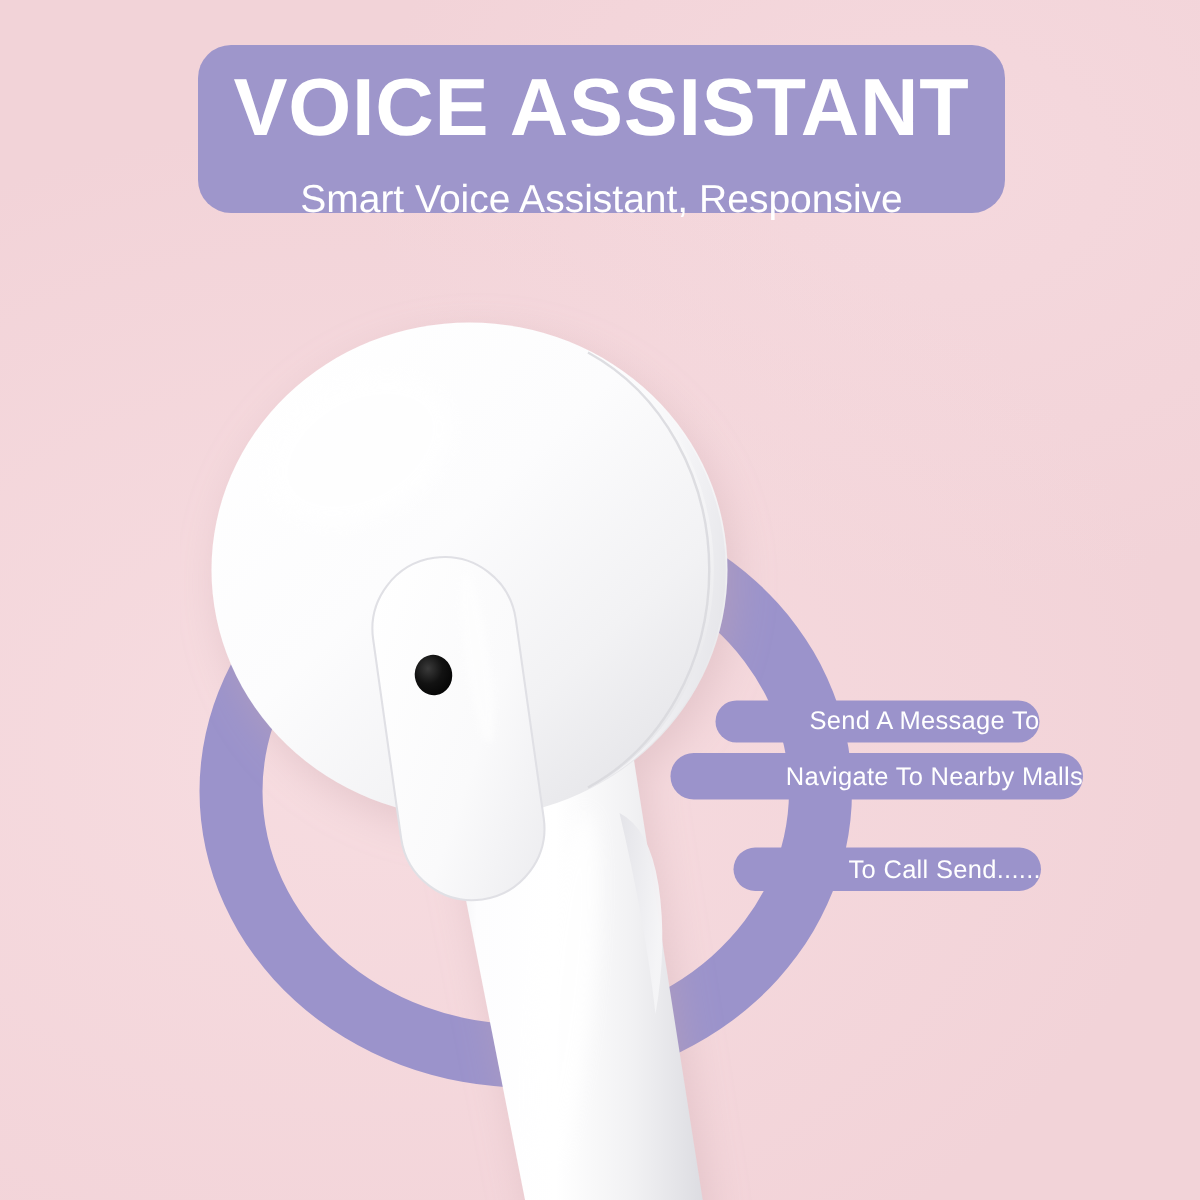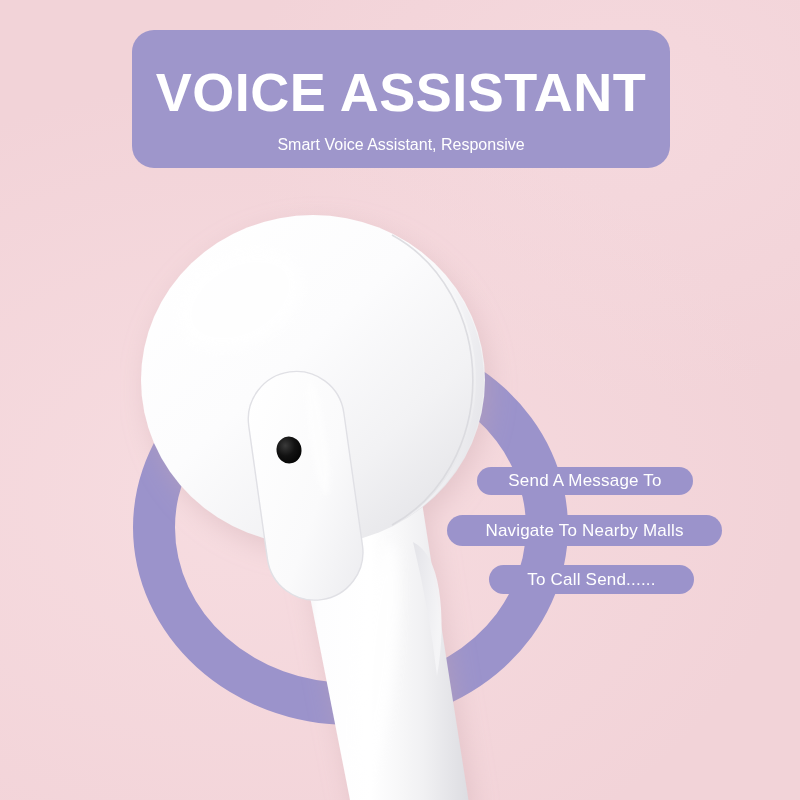--- a/index.html
+++ b/index.html
@@ -31,21 +31,21 @@
       radial-gradient(80% 60% at 78% 14%, rgba(246,219,224,0.7) 0%, rgba(242,211,216,0) 60%);
     pointer-events: none;
   }
 
   
   #header-banner {
     position: absolute;
     left: 132px;
     top: 30px;
     width: 538px;
-    height: 138px;
+    height: 112px;
     background: #9e96cb;
     border-radius: 22px;
     box-sizing: border-box;
     padding-top: 21px;
     display: flex;
     flex-direction: column;
     align-items: center;
     justify-content: center;
   }
   #page-title {
@@ -53,21 +53,21 @@
     font-size: 54px;
     line-height: 1.02;
     font-weight: 700;
     letter-spacing: 0.5px;
     white-space: nowrap;
     text-align: center;
     margin: 0 0 2px 0;
   }
   #page-subtitle {
     color: #ffffff;
-    font-size: 16px;
+    font-size: 26px;
     font-weight: 400;
     white-space: nowrap;
     text-align: center;
     margin: 14px 0 0 0;
   }
 
   
   #decor-ring {
     position: absolute;
     left: 133px;
@@ -90,29 +90,29 @@
   }
 
   
   .pill {
     position: absolute;
     background: #9b93cb;
     border-radius: 999px;
     color: #ffffff;
     display: flex;
     align-items: center;
-    justify-content: center;
+    justify-content: flex-end;
     font-size: 17px;
     font-weight: 400;
     white-space: nowrap;
     letter-spacing: 0.2px;
     box-sizing: border-box;
   }
   #pill-0 { left: 477px; top: 467px; width: 216px; height: 28px; }
-  #pill-1 { left: 447px; top: 515px; width: 275px; height: 31px; }
+  #pill-1 { left: 447px; top: 502px; width: 275px; height: 31px; }
   #pill-2 { left: 489px; top: 565px; width: 205px; height: 29px; }
 </style>
 </head>
 <body>
 
 <div id="stage">
 
   <div class="bg-wash"></div>
 
   <div id="decor-ring"></div>

